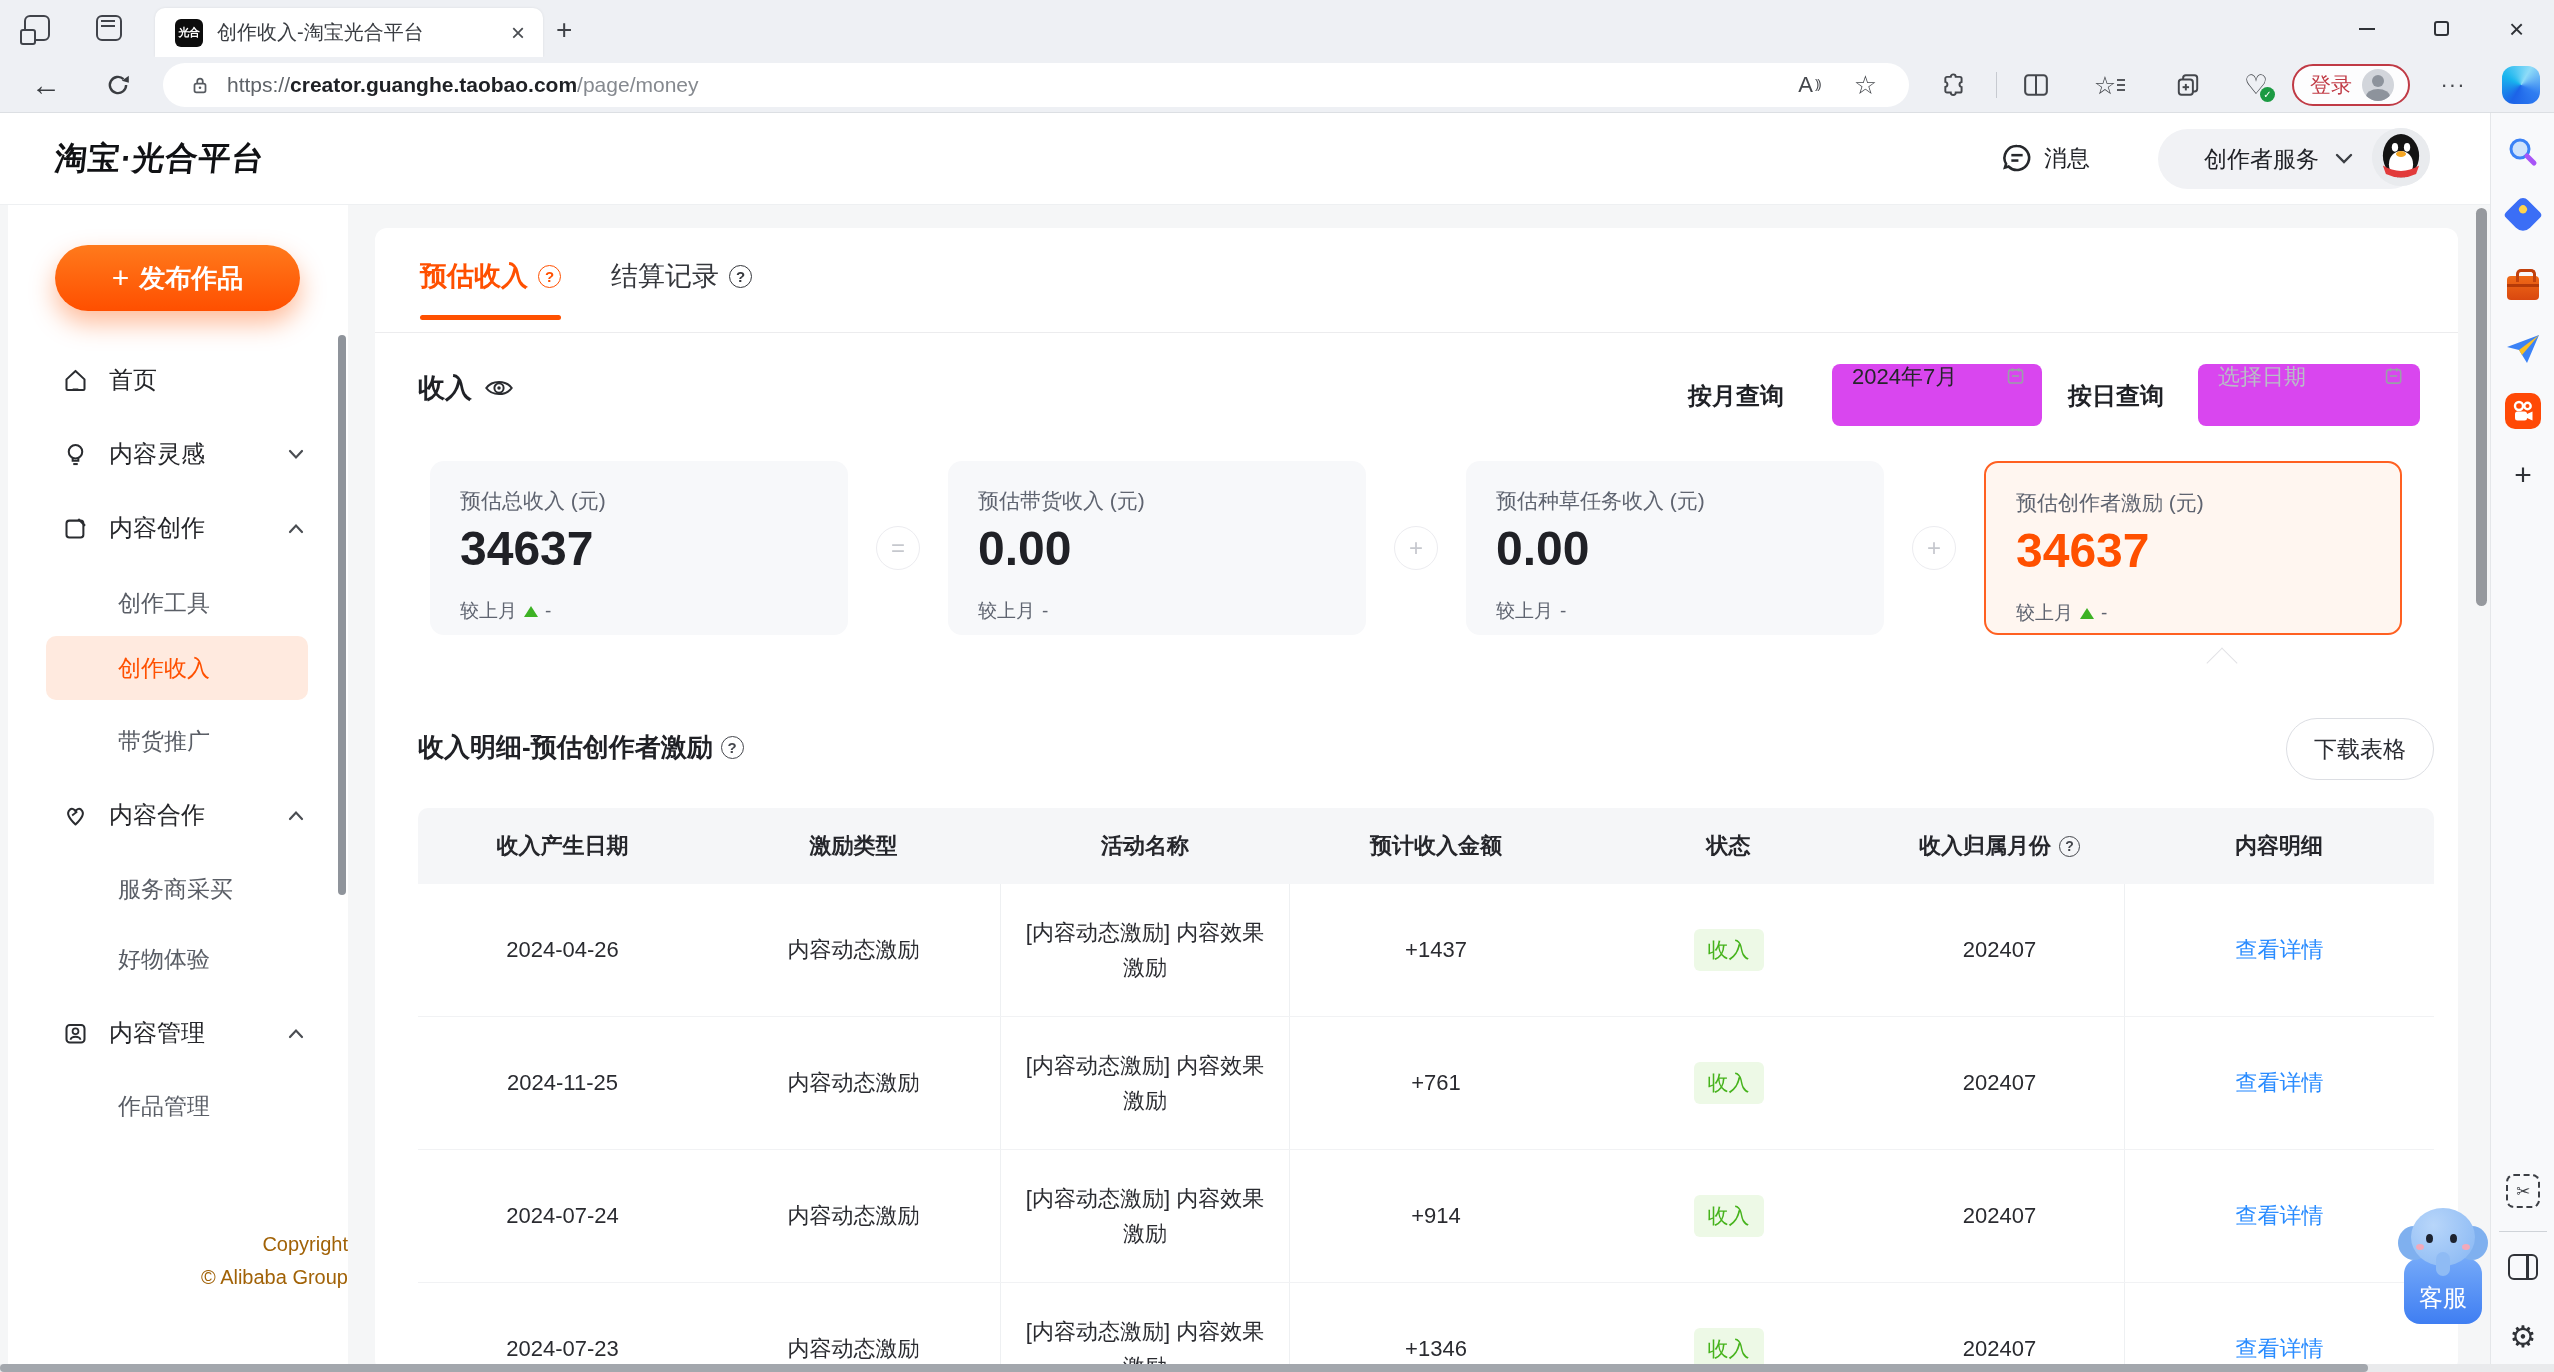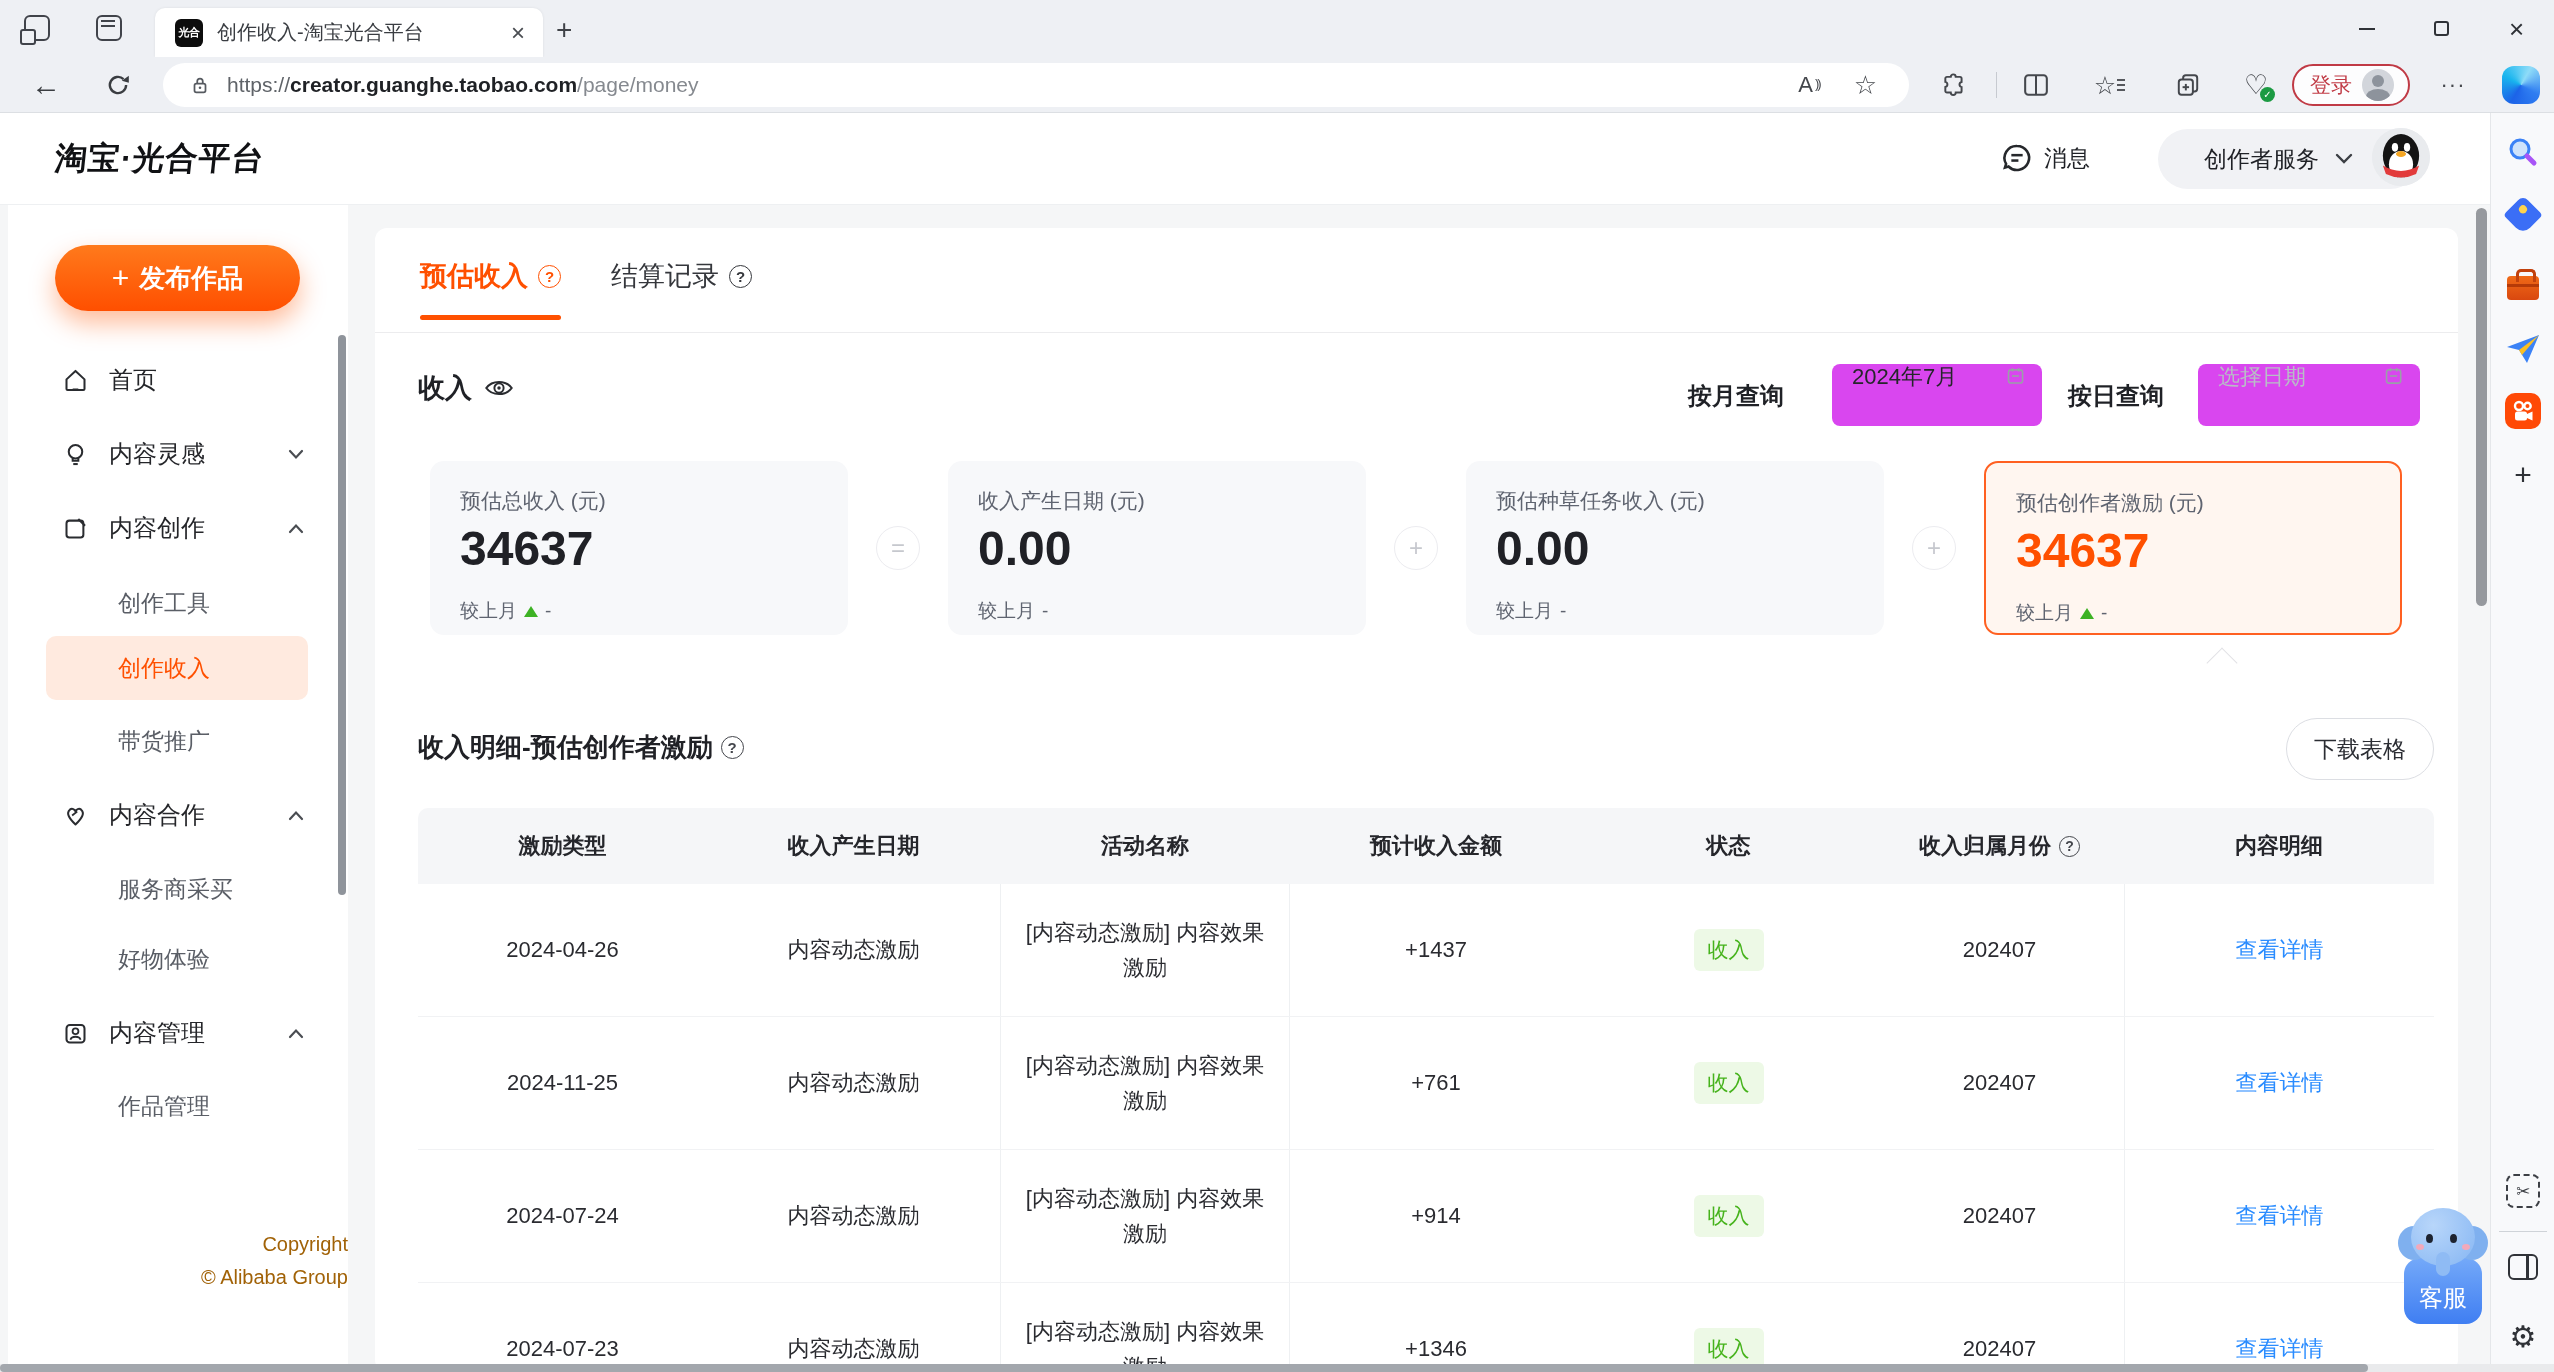--- a/index.html
+++ b/index.html
@@ -389,21 +389,21 @@
         <div class="inc-cmp">
             <span>较上月</span>
             <span class="tri-up"></span>
             <span>-</span>
           </div>
       </div>
       <div class="op-gap">
           <div class="op-circle">=</div>
         </div>
       <div class="inc-card">
-        <div class="inc-label">收入产生日期 (元)</div>
+        <div class="inc-label">预估带货收入 (元)</div>
         <div class="inc-value">0.00</div>
         <div class="inc-cmp">
             <span>较上月</span>
             <span>-</span>
           </div>
       </div>
       <div class="op-gap">
           <div class="op-circle">+</div>
         </div>
       <div class="inc-card">
@@ -430,22 +430,22 @@
     <div class="caret"></div>
 
     <div class="detail-title">
       <span>收入明细-预估创作者激励</span>
       <span class="help-c" style="color:#44464c;">?</span>
     </div>
     <div class="dl-btn">下载表格</div>
 
     <div class="table">
       <div class="t-grid t-head">
+        <div>收入产生日期</div>
         <div>激励类型</div>
-        <div>收入产生日期</div>
         <div>活动名称</div>
         <div>预计收入金额</div>
         <div>状态</div>
         <div>
             <span>收入归属月份</span>
             <span class="hq">?</span>
           </div>
         <div>内容明细</div>
       </div>
 

